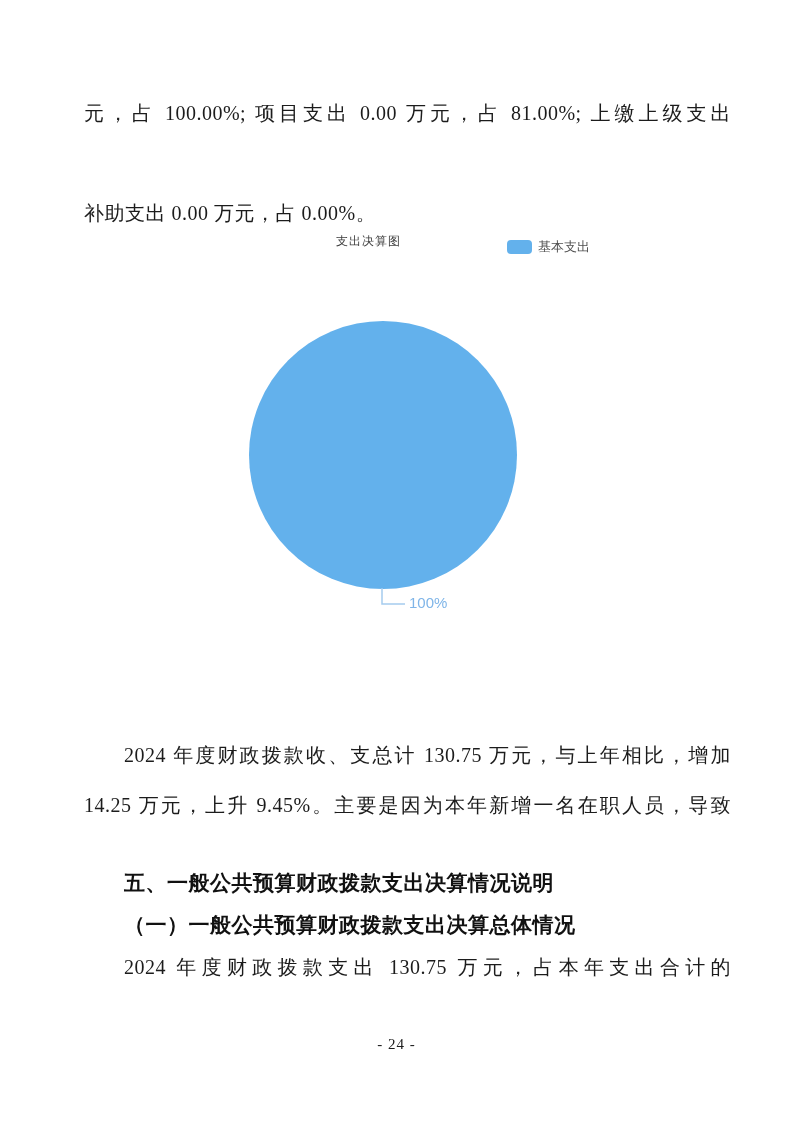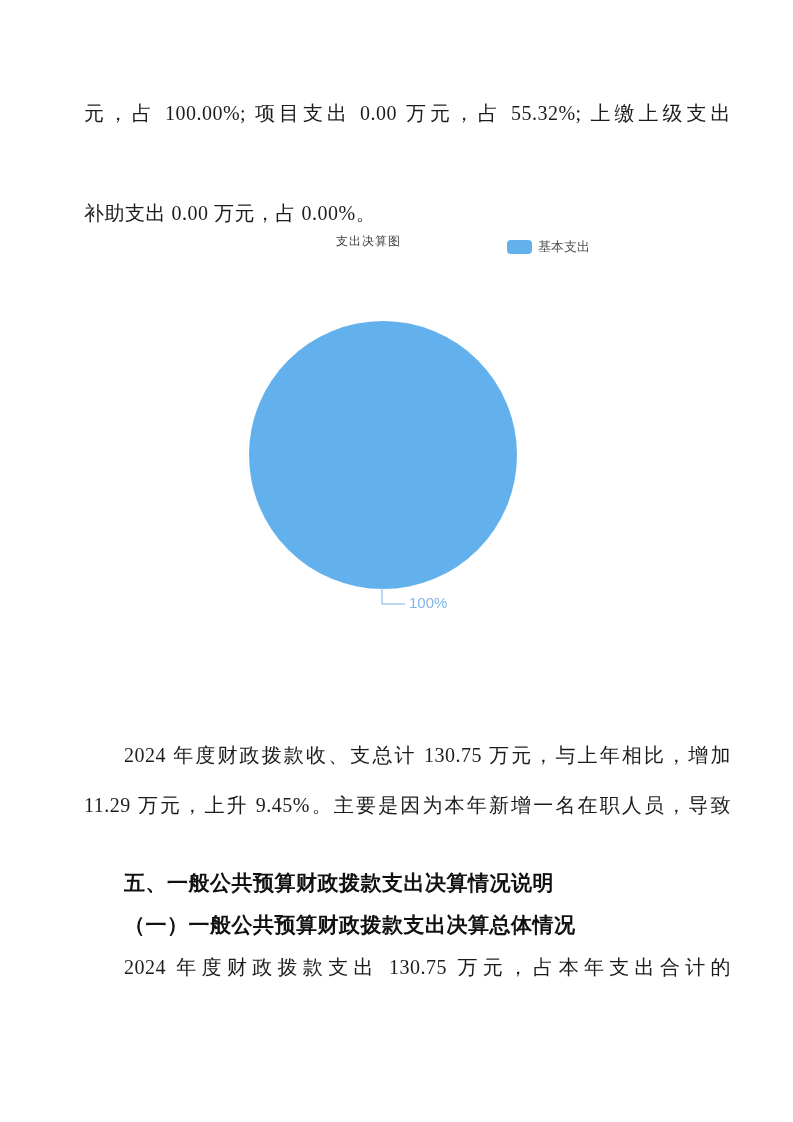--- a/index.html
+++ b/index.html
@@ -96,37 +96,38 @@
     font-size: 15px;
     color: #1c1c1c;
     letter-spacing: 1px;
   }
 </style>
 </head>
 <body>
 
 <div class="page">
 
-  <div class="txt just" style="top:100px;">元，占 100.00%; 项目支出 0.00 万元，占 55.32%; 上缴上级支出</div>
+  <div class="txt just" style="top:100px;">元，占 100.00%; 项目支出 0.00 万元，占 81.00%; 上缴上级支出</div>
   <div class="txt" style="top:200px;">补助支出 0.00 万元，占 0.00%。</div>
 
   <div>
     <div class="chart-title">支出决算图</div>
     <div class="legend">
       <span class="legend-swatch"></span>
       <span class="legend-label">基本支出</span>
     </div>
     <div class="pie"></div>
     <svg class="leader-svg" width="40" height="26">
       <polyline points="7,4 7,20 30,20" fill="none" stroke="#A5CBEE" stroke-width="1.5"></polyline>
     </svg>
     <div class="pie-label">100%</div>
   </div>
 
   <div class="txt just indent" style="top:742px;">2024 年度财政拨款收、支总计 130.75 万元，与上年相比，增加</div>
-  <div class="txt just" style="top:792px;">11.29 万元，上升 9.45%。主要是因为本年新增一名在职人员，导致</div>
+  <div class="txt just" style="top:792px;">14.25 万元，上升 9.45%。主要是因为本年新增一名在职人员，导致</div>
 
   <div class="txt heading" style="top:870px;">五、一般公共预算财政拨款支出决算情况说明</div>
   <div class="txt heading" style="top:912px;">（一）一般公共预算财政拨款支出决算总体情况</div>
   <div class="txt just indent" style="top:954px;">2024 年度财政拨款支出 130.75 万元，占本年支出合计的</div>
 
+  <div class="page-number">- 24 -</div>
 
 </div>
 
 </body></html>

